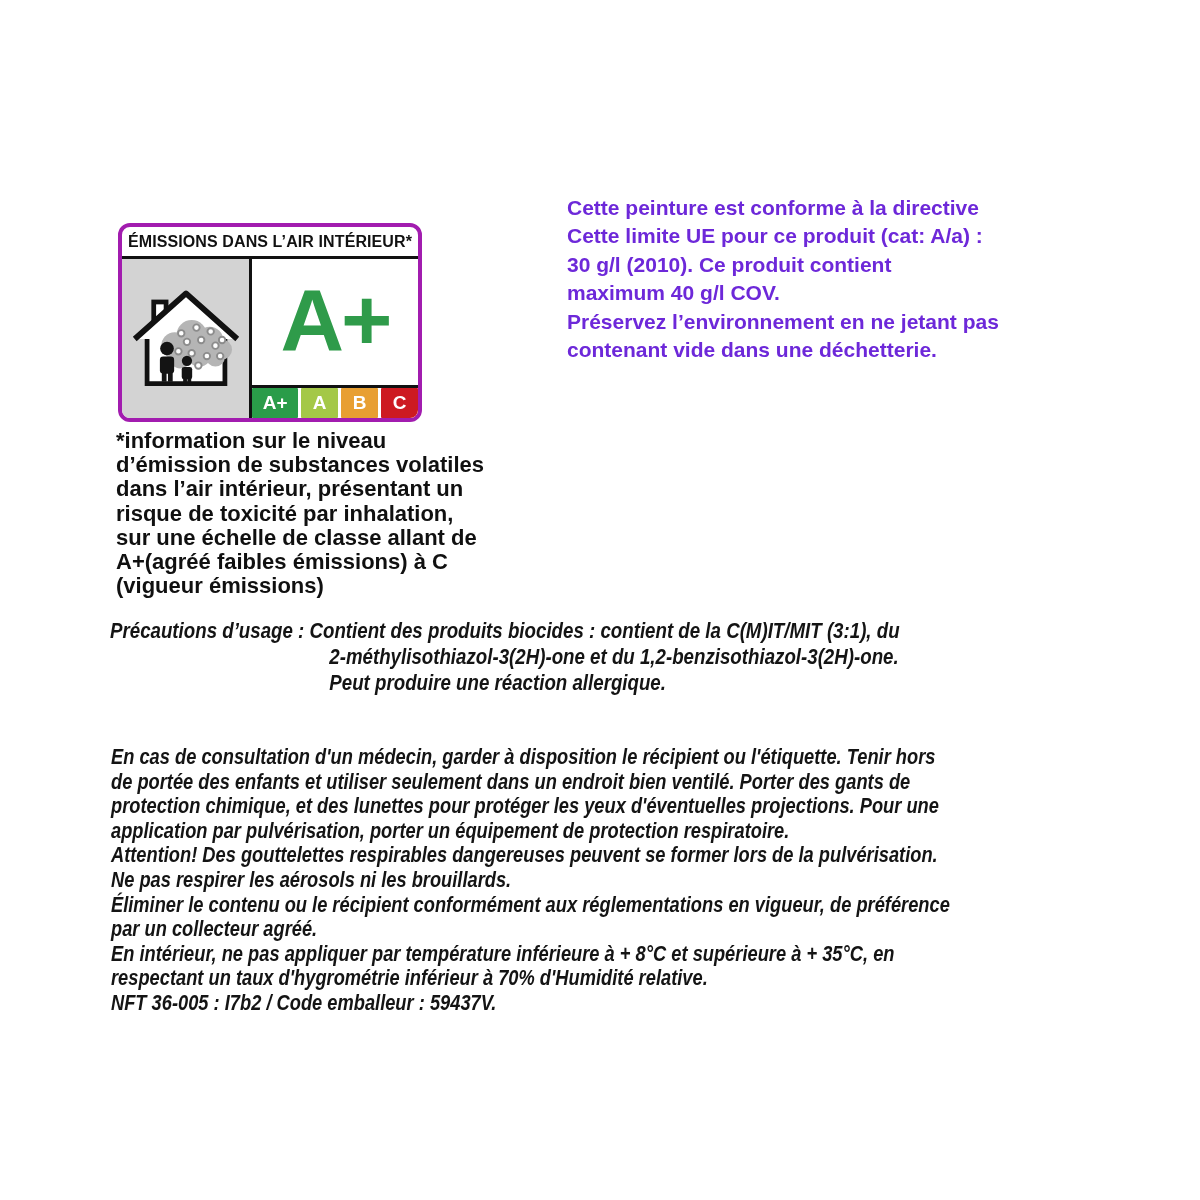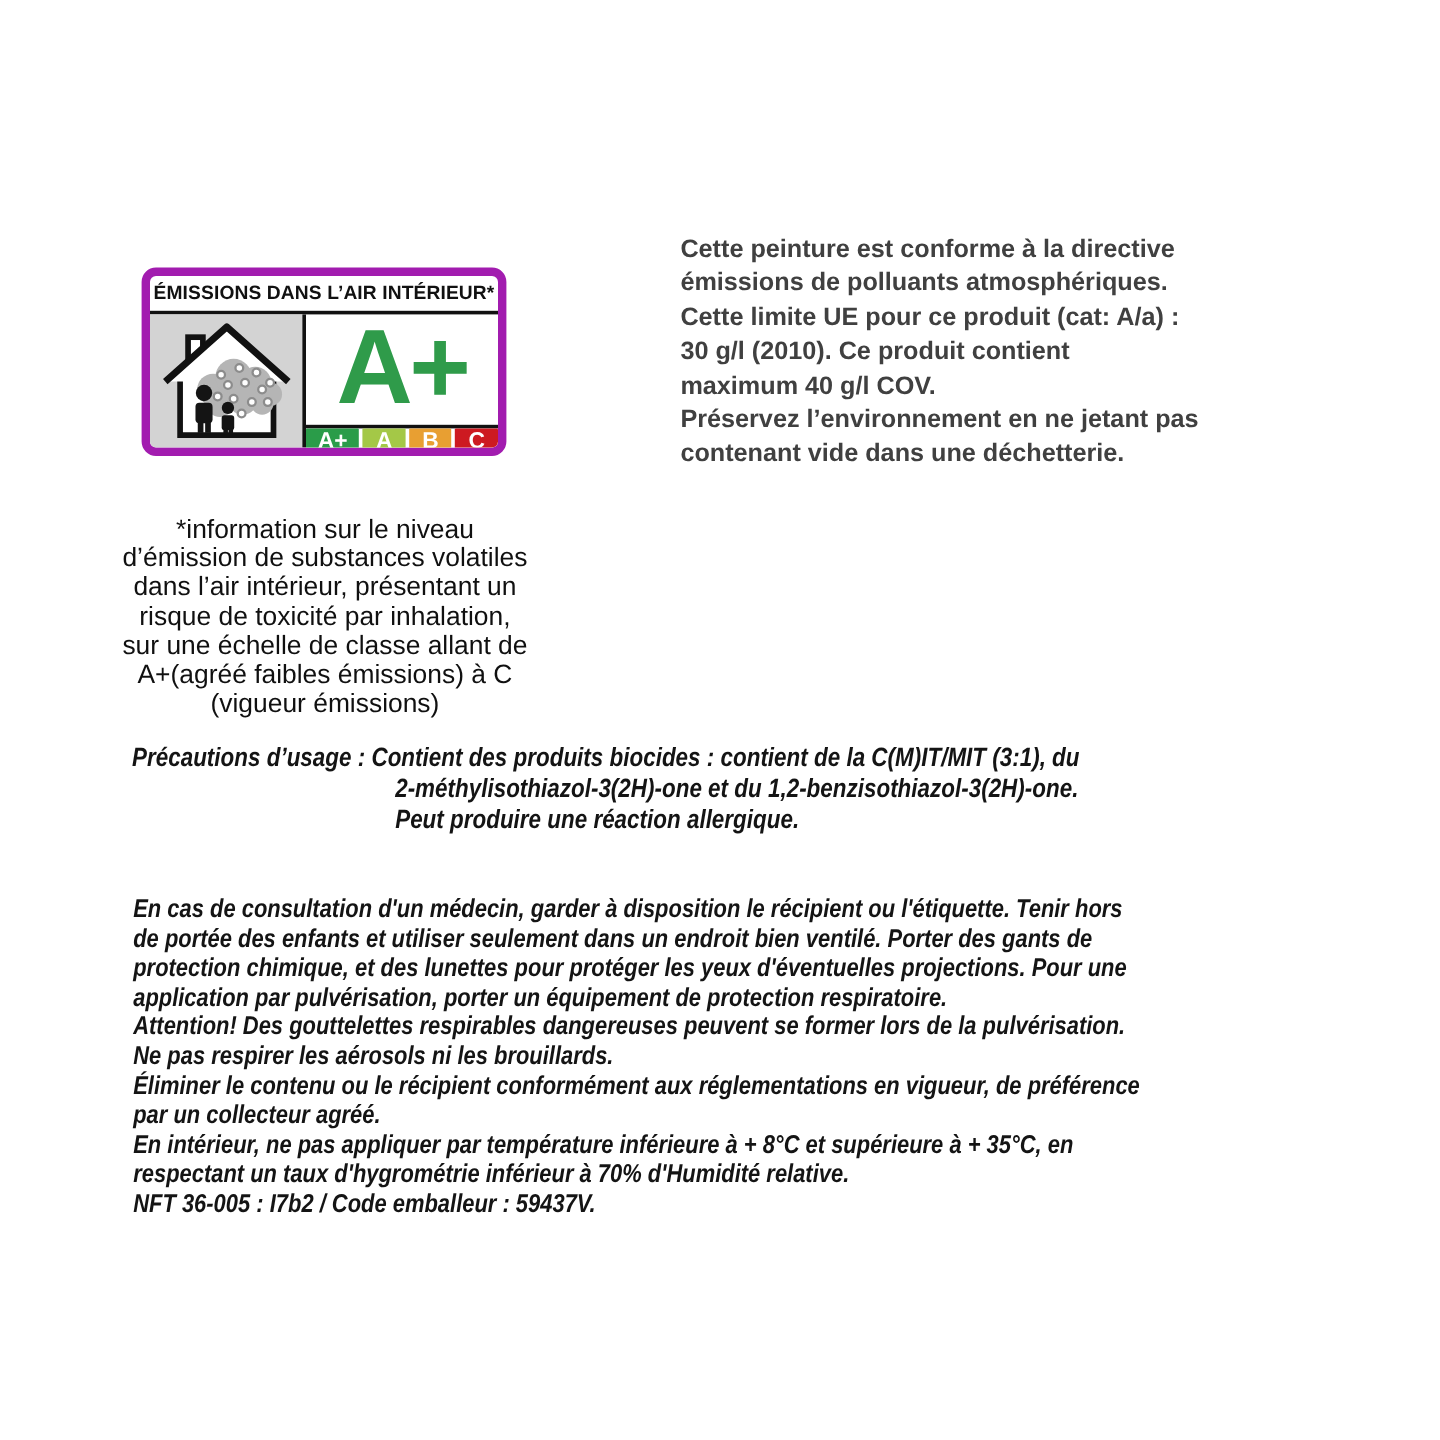--- a/index.html
+++ b/index.html
@@ -5,22 +5,22 @@
   html,body { margin:0; padding:0; }
   body {
     width:1200px; height:1200px; background:#ffffff; position:relative;
     font-family:"Liberation Sans", sans-serif; overflow:hidden;
     -webkit-font-smoothing:antialiased;
   }
   .abs { position:absolute; }
 
   
   .elabel {
-    left:118px; top:223px; width:304px; height:157px;
-    border:7px solid #a21caf; border-radius:12px; background:#fff;
+    left:118px; top:223px; width:304px; height:199px;
+    border:4px solid #a21caf; border-radius:12px; background:#fff;
     box-sizing:border-box; overflow:hidden;
   }
   .elabel-title {
     height:29px; border-bottom:3px solid #111;
     display:flex; align-items:center; justify-content:center;
     font-weight:700; font-size:16px; color:#111; letter-spacing:0.1px;
     white-space:nowrap;
   }
   .elabel-body { display:flex; height:calc(100% - 32px); }
   .house-cell {
@@ -42,25 +42,25 @@
     flex:1; display:flex; align-items:center; justify-content:center;
     color:#fff; font-weight:700; font-size:19px; border-radius:1px;
   }
   .scale-cell.first { flex:1.25; }
 
   
   .txtline { white-space:nowrap; }
 
   .directive {
     left:567px; top:194px;
-    font-size:21px; font-weight:600; line-height:28.4px; color:#404040;
+    font-size:21px; font-weight:600; line-height:28.4px; color:#6d28d9;
   }
   .footnote {
-    left:102px; top:429px;
-    font-size:22px; font-weight:400; line-height:24.2px; color:#101010;text-align:center;
+    left:116px; top:429px;
+    font-size:22px; font-weight:700; line-height:24.2px; color:#101010;
   }
   .italic-block {
     font-style:italic; font-weight:700; color:#141414;
     transform:scaleX(0.85); transform-origin:0 0;
   }
   .precautions {
     left:110px; top:618px;
     font-size:22px; line-height:26px;
   }
   .precautions .indent { margin-left:258px; }
@@ -127,21 +127,20 @@
         <div class="scale-cell" style="background: rgb(164, 200, 71);">A</div>
         <div class="scale-cell" style="background: rgb(232, 159, 50);">B</div>
         <div class="scale-cell" style="background: rgb(205, 26, 33);">C</div>
       </div>
     </div>
   </div>
 </div>
 
 <div class="abs directive">
   <div class="txtline">Cette peinture est conforme à la directive</div>
-  <div class="txtline">émissions de polluants atmosphériques.</div>
   <div class="txtline">Cette limite UE pour ce produit (cat: A/a) :</div>
   <div class="txtline">30 g/l (2010). Ce produit contient</div>
   <div class="txtline">maximum 40 g/l COV.</div>
   <div class="txtline">Préservez l’environnement en ne jetant pas</div>
   <div class="txtline">contenant vide dans une déchetterie.</div>
 </div>
 
 <div class="abs footnote">
   <div class="txtline">*information sur le niveau</div>
   <div class="txtline">d’émission de substances volatiles</div>

